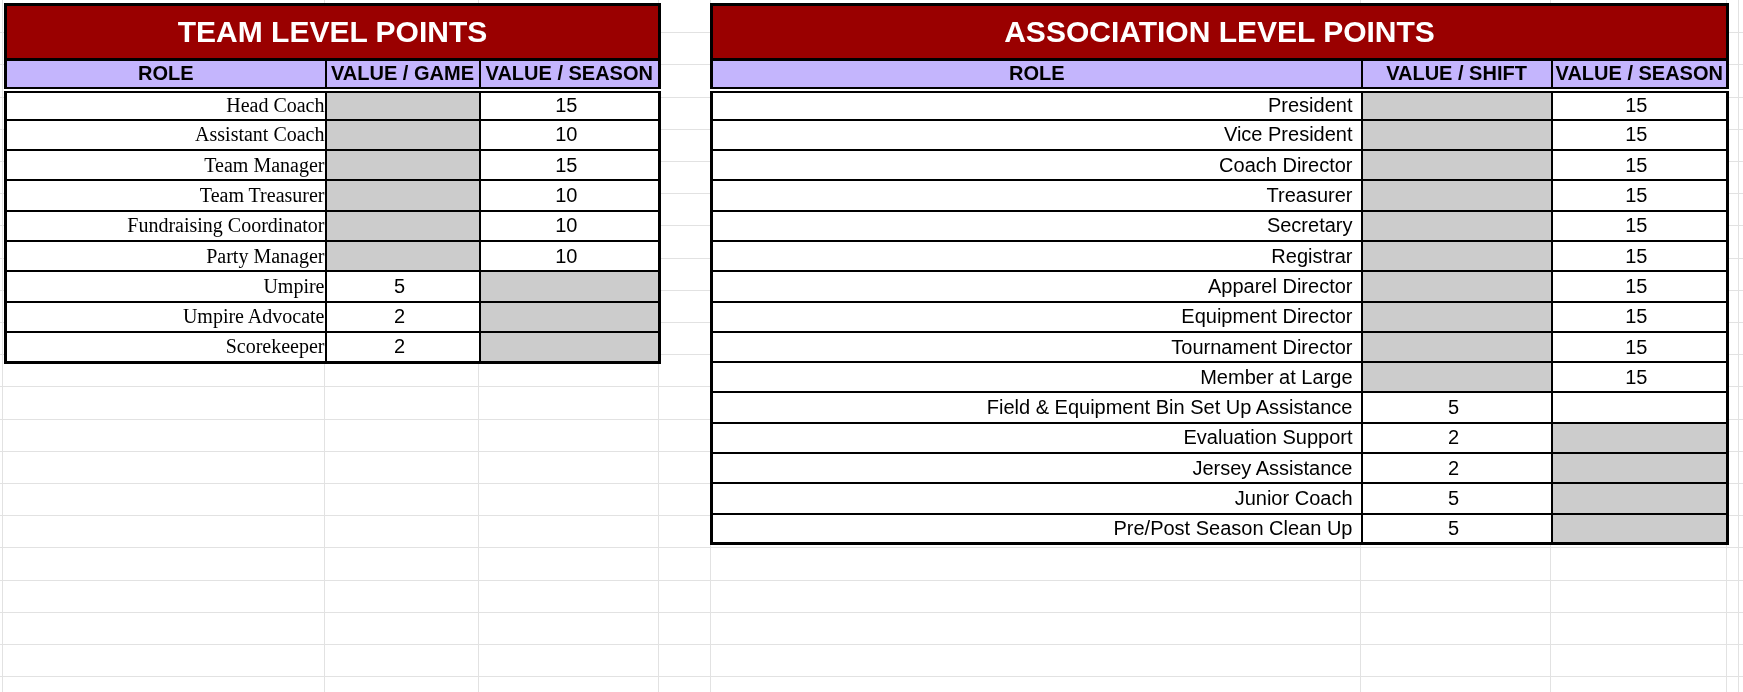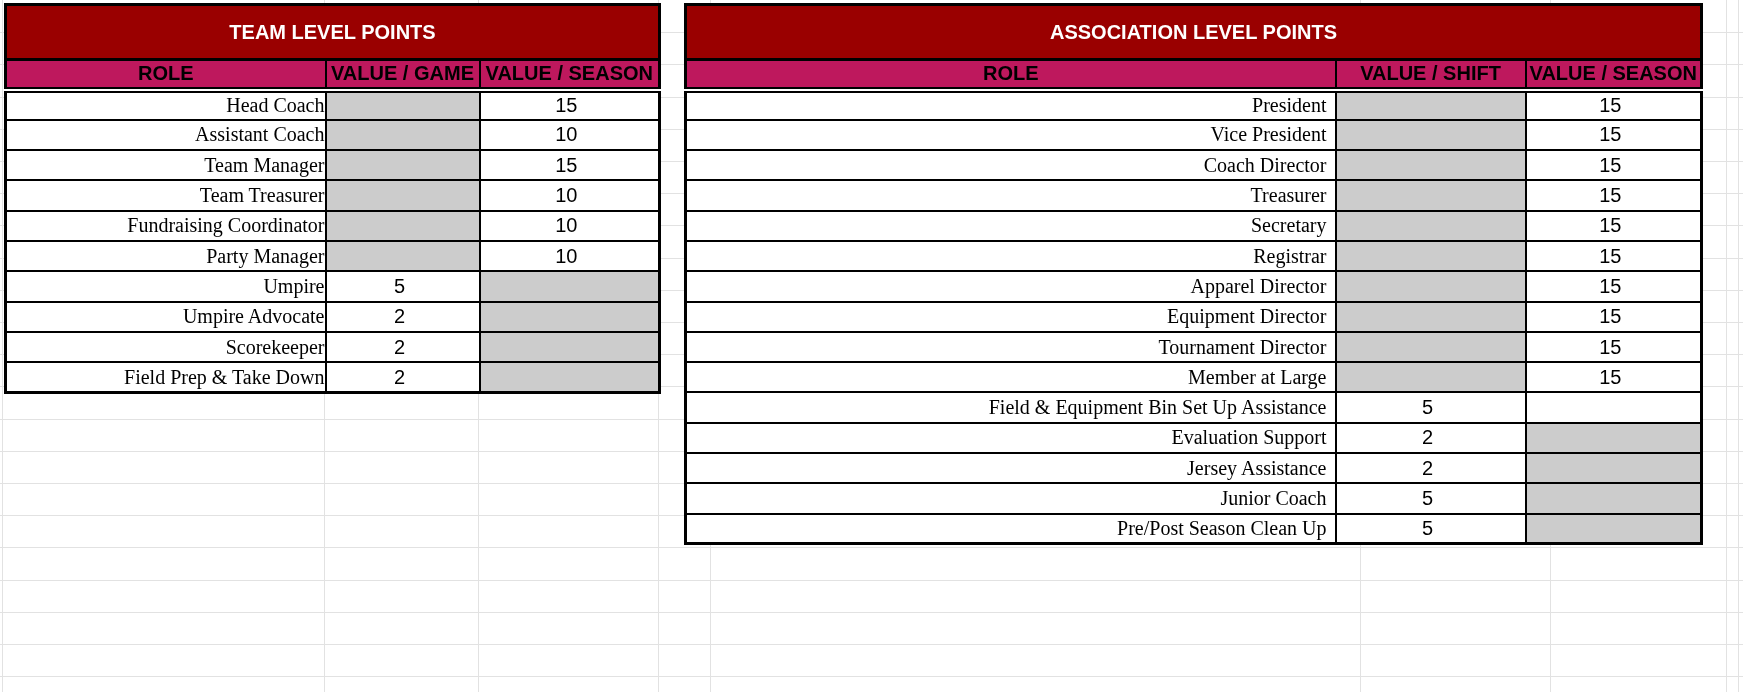--- a/index.html
+++ b/index.html
@@ -32,45 +32,45 @@
   
   table.pts{
     position:absolute;z-index:1;
     border-collapse:collapse;table-layout:fixed;
     background:#ffffff;
     border:3px solid var(--border);
   }
   td.title{
     background:var(--header-red);
     color:var(--header-text);
-    font-size:20px;font-weight:bold;
+    font-size:30px;font-weight:bold;
     text-align:center;vertical-align:middle;
     height:55px;
     border:3px solid var(--border);
   }
   th{
     height:30px;
     font-size:20px;font-weight:bold;color:#000;
     text-align:center;vertical-align:middle;
     border:2px solid var(--border);
     border-bottom:6px double var(--border);
-    background:#be185d;
+    background:#c4b5fd;
     overflow:hidden;white-space:nowrap;
   }
   tbody td{
     height:30.3px;
     font-size:20px;color:#000;
     vertical-align:middle;
     border:2px solid var(--border);
     background:#ffffff;
     overflow:hidden;white-space:nowrap;
   }
   tbody td.shaded{background:var(--shaded);}
   td.role-left{text-align:right;padding-left:6px;font-family:Liberation Serif, serif;}
-  td.role-right{text-align:right;padding-right:8px;font-family:Liberation Serif, serif;}
+  td.role-right{text-align:right;padding-right:8px;}
   td.val{text-align:center;padding-right:6px;}
 </style>
 </head>
 <body>
 
 <div class="sheet">
 
   <div class="hgrid"></div>
   <div class="vline" style="left:2px"></div>
   <div class="vline" style="left:324px"></div>
@@ -137,29 +137,24 @@
         <tr>
           <td class="role-left">Umpire Advocate</td>
           <td class="val">2</td>
           <td class="val shaded"></td>
         </tr>
         <tr>
           <td class="role-left">Scorekeeper</td>
           <td class="val">2</td>
           <td class="val shaded"></td>
         </tr>
-        <tr>
-          <td class="role-left">Field Prep &amp; Take Down</td>
-          <td class="val">2</td>
-          <td class="val shaded"></td>
-        </tr>
       </tbody>
   </table>
 
-  <table class="pts" style="left:684px;top:3px;width:1016px">
+  <table class="pts" style="left:710px;top:3px;width:1016px">
     <colgroup>
       <col style="width:650px">
         <col style="width:190px">
         <col style="width:176px">
     </colgroup>
     <thead>
       <tr>
         <td colspan="3" class="title">ASSOCIATION LEVEL POINTS</td>
       </tr>
       <tr>

